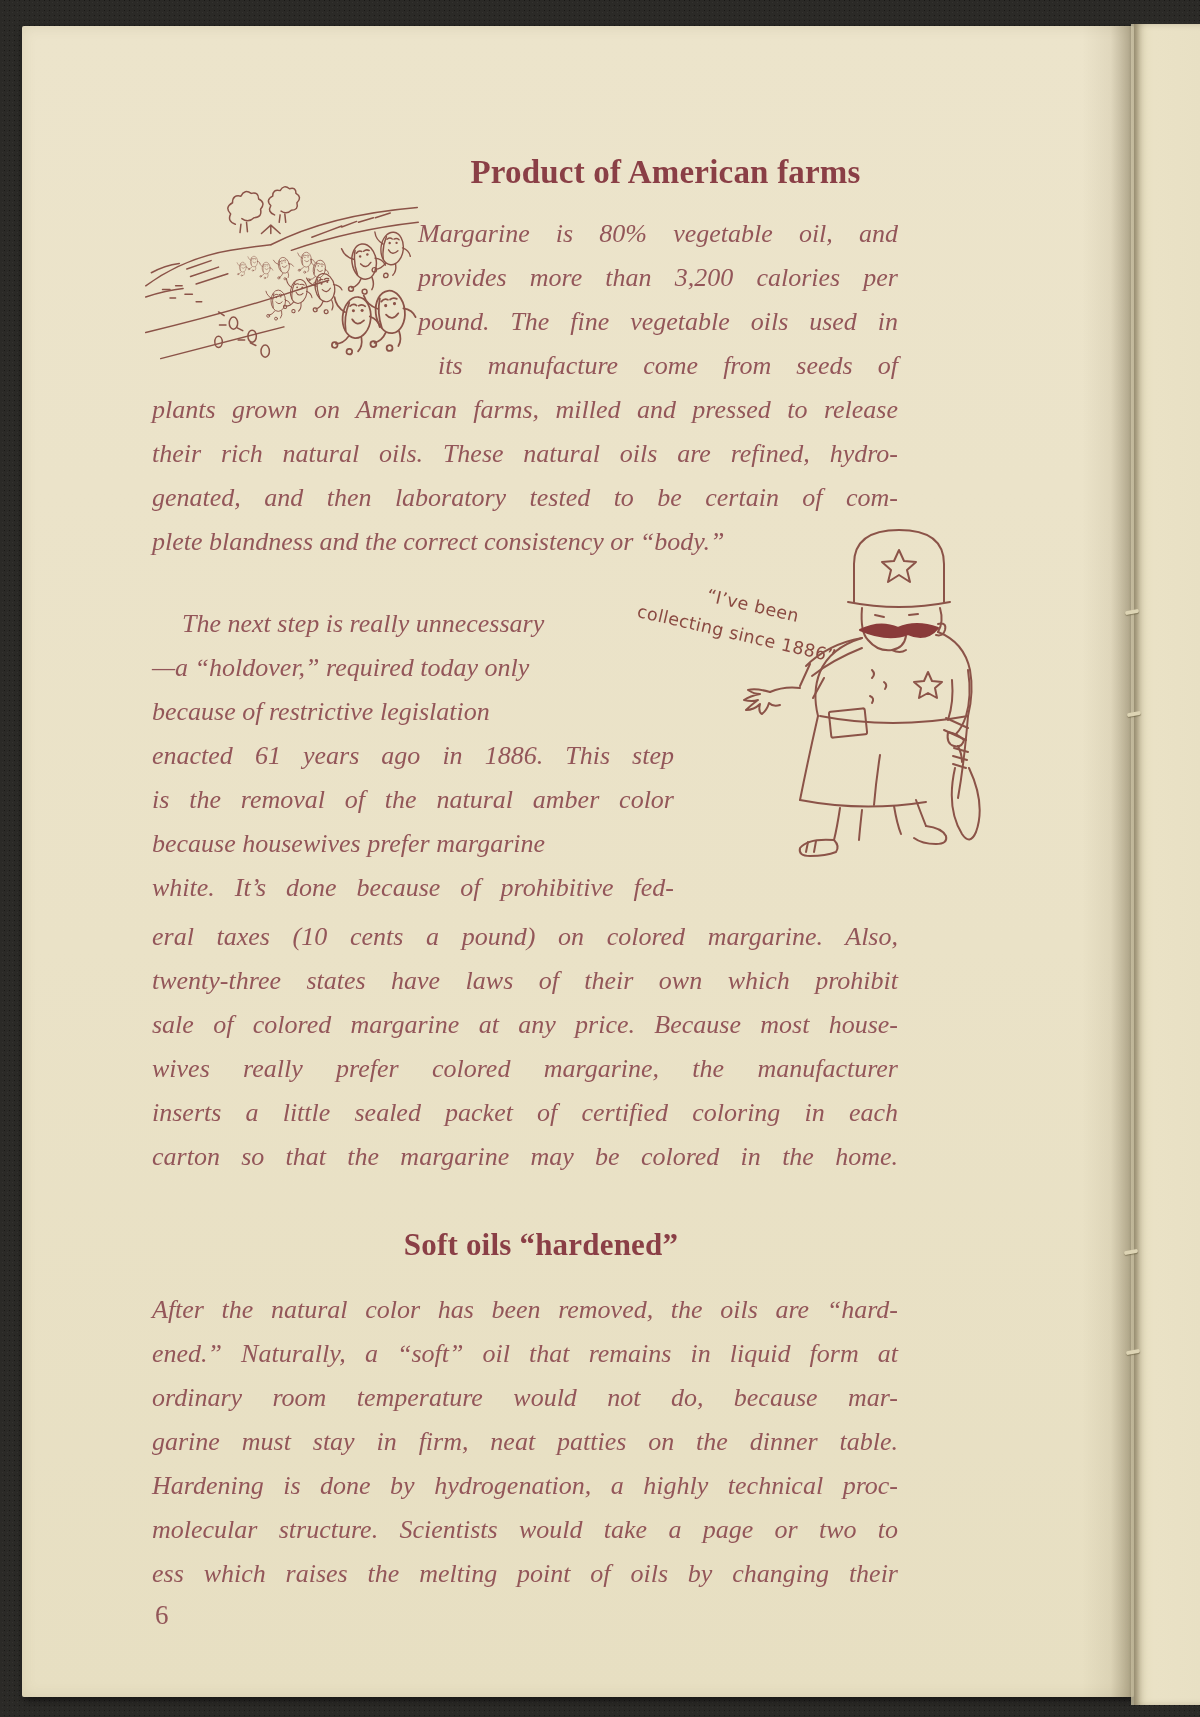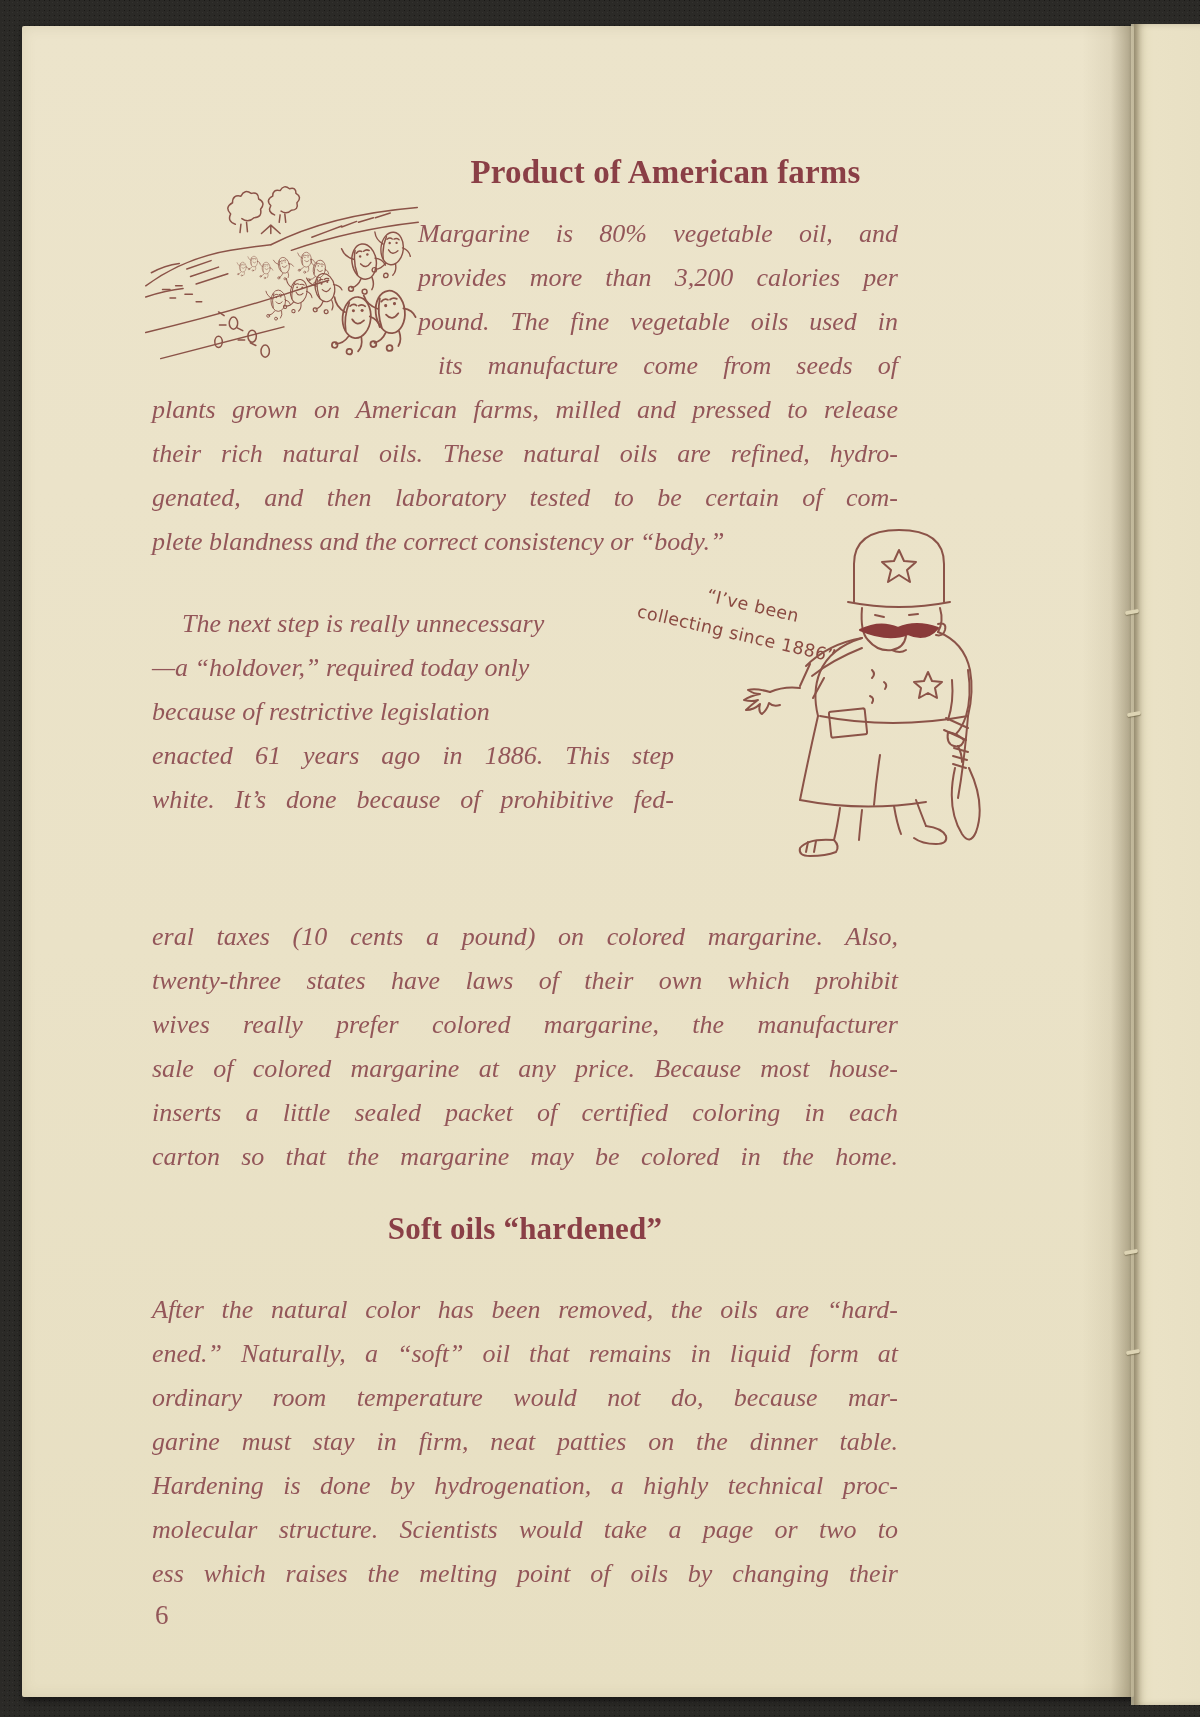--- a/index.html
+++ b/index.html
@@ -37,21 +37,21 @@
     position:absolute;width:14px;height:4px;background:#ddd4b4;
     border-radius:2px;transform:rotate(-10deg);
     box-shadow:0 1px 1px rgba(90,80,50,0.55);
   }
   .h1{
     position:absolute;left:415px;top:146px;width:485px;margin:8px;
     text-align:center;font-size:33px;line-height:36px;font-weight:bold;
     color:#8a3f46;letter-spacing:.2px;
   }
   .h2{
-    position:absolute;left:152px;top:1212px;width:746px;margin:0;
+    position:absolute;left:152px;top:1212px;width:746px;margin:16px;
     text-align:center;font-size:31px;line-height:34px;font-weight:bold;
     color:#8a3f46;letter-spacing:.2px;
   }
   .tb{position:absolute;color:#935659;font-size:26px;font-style:italic;}
   .ln{height:44px;line-height:44px;white-space:normal;}
   .j{text-align:justify;text-align-last:justify;}
   .ind{text-indent:30px;}
   .ind2{text-indent:20px;}
   .p1w{left:418px;top:212px;width:480px;}
   .p1f{left:152px;top:388px;width:746px;}
@@ -168,20 +168,22 @@
     <div class="ln j">their rich natural oils. These natural oils are refined, hydro-</div>
     <div class="ln j">genated, and then laboratory tested to be certain of com-</div>
     <div class="ln">plete blandness and the correct consistency or “body.”</div>
   </div>
 
   <div class="tb p2w">
     <div class="ln ind">The next step is really unnecessary</div>
     <div class="ln">—a “holdover,” required today only</div>
     <div class="ln">because of restrictive legislation</div>
     <div class="ln j">enacted 61 years ago in 1886. This step</div>
+    <div class="ln j">is the removal of the natural amber color</div>
+    <div class="ln">because housewives prefer margarine</div>
     <div class="ln j">white. It’s done because of prohibitive fed-</div>
   </div>
 
   <div class="speech">
     <span class="s1">“I’ve been</span>
     <span class="s2">collecting since 1886”</span>
   </div>
 
   <svg class="cop-art" width="270" height="350" viewBox="0 0 270 350">
     <g stroke="#8b5348" fill="none" stroke-width="2" stroke-linecap="round" stroke-linejoin="round">
@@ -234,22 +236,22 @@
         <path d="M122,320 q-26,-2 -34,8 q-2,8 10,8 q16,0 26,-4 q4,-6 -2,-12"></path>
         <path d="M96,322 l-2,10 M104,321 l-2,11"></path>
         <path d="M214,306 q16,2 20,10 q2,8 -10,8 q-14,0 -22,-6"></path>
       </g>
     </g>
   </svg>
 
   <div class="tb p2f">
     <div class="ln j">eral taxes (10 cents a pound) on colored margarine. Also,</div>
     <div class="ln j">twenty-three states have laws of their own which prohibit</div>
+    <div class="ln j">sale of colored margarine at any price. Because most house-</div>
     <div class="ln j">wives really prefer colored margarine, the manufacturer</div>
-    <div class="ln j">sale of colored margarine at any price. Because most house-</div>
     <div class="ln j">inserts a little sealed packet of certified coloring in each</div>
     <div class="ln j">carton so that the margarine may be colored in the home.</div>
   </div>
 
   <h2 class="h2">Soft oils “hardened”</h2>
 
   <div class="tb p3">
     <div class="ln j">After the natural color has been removed, the oils are “hard-</div>
     <div class="ln j">ened.” Naturally, a “soft” oil that remains in liquid form at</div>
     <div class="ln j">ordinary room temperature would not do, because mar-</div>

